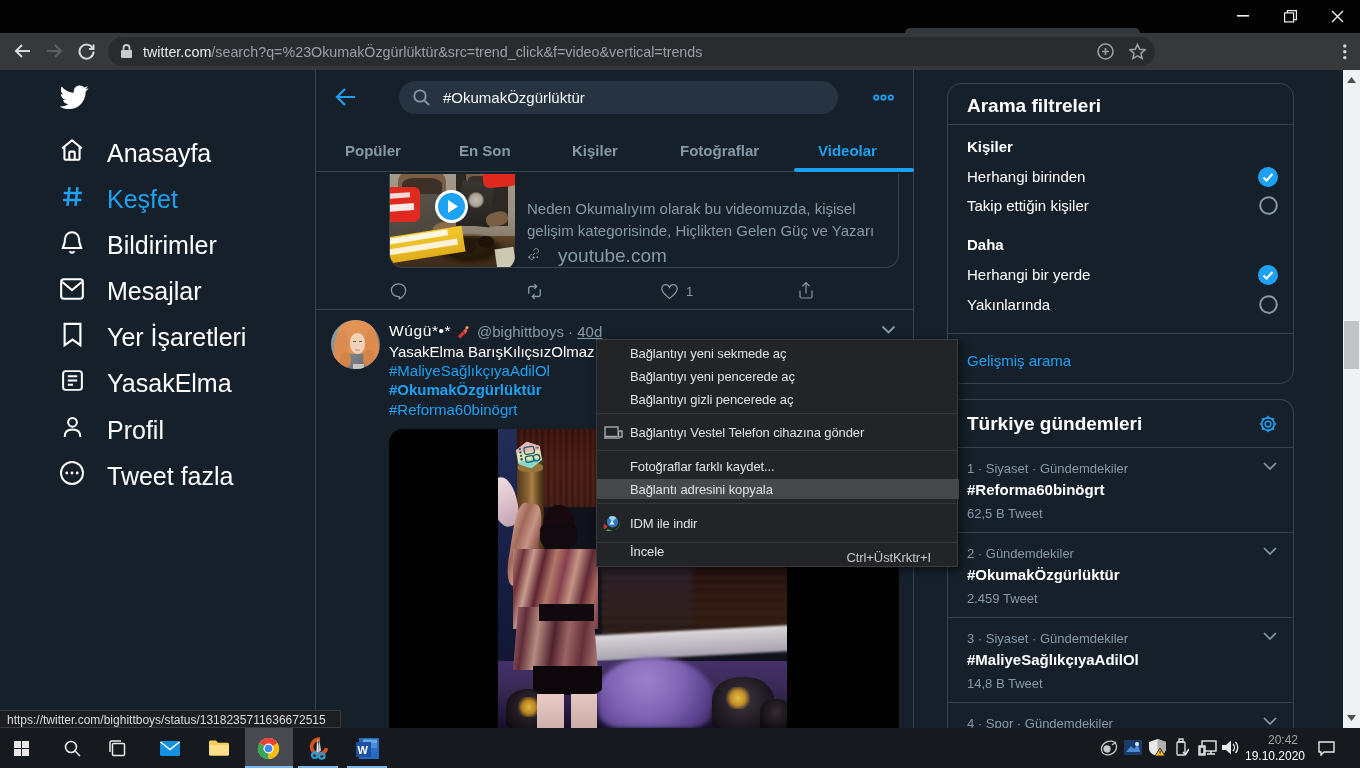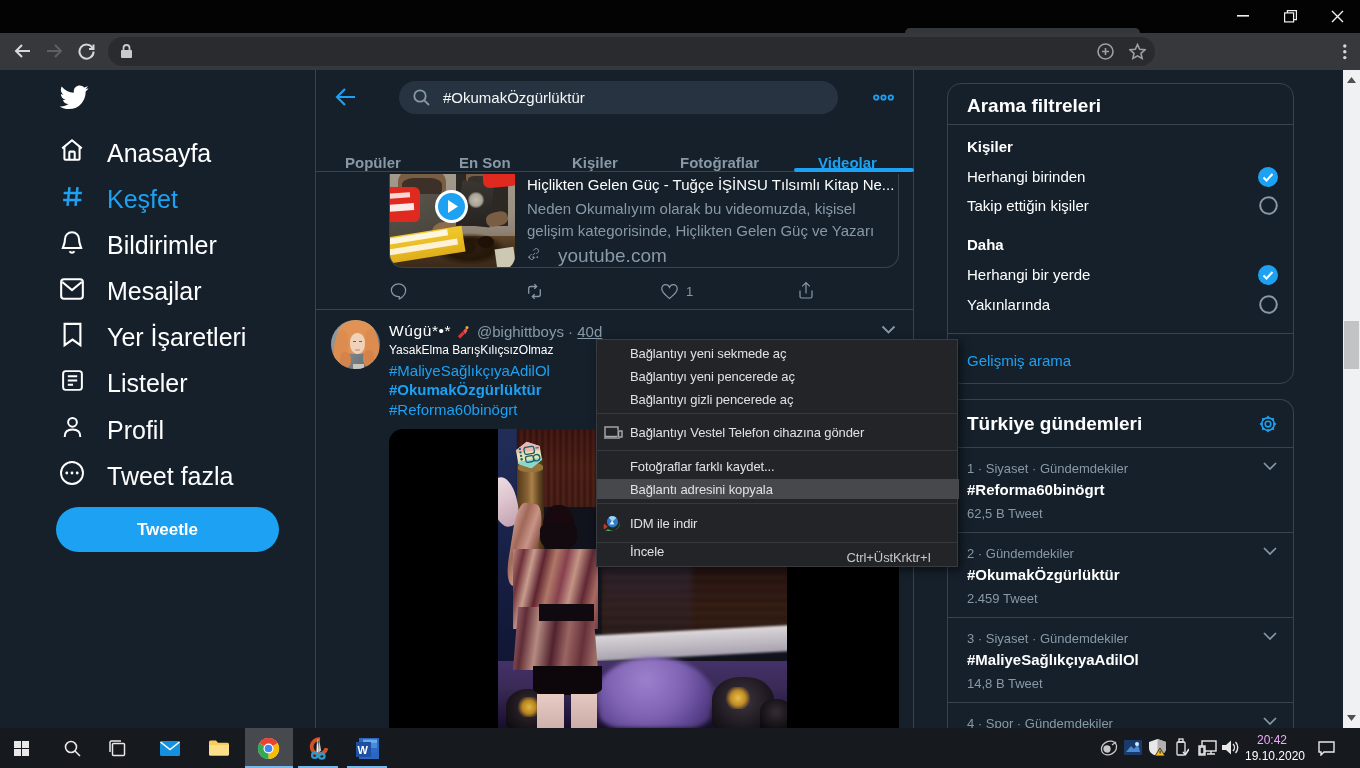--- a/index.html
+++ b/index.html
@@ -19,21 +19,21 @@
 
   
   #page { top:70px; left:0; width:1343px; height:658px; background:#15202B; overflow:hidden; }
   .vborder { top:0; width:1px; height:658px; background:#38444d; }
   .navitem { font-size:25px; font-weight:normal; color:#fff; }
   #tweetle { left:56px; top:437px; width:223px; height:45px; background:#1DA1F2; border-radius:23px;
     color:#fff; font-size:17px; font-weight:bold; text-align:center; line-height:45px; }
 
   
   #searchpill { left:399px; top:11px; width:439px; height:33px; background:#273340; border-radius:17px; }
-  .tab { top:72px; font-size:15px; font-weight:bold; color:#8899A6;margin-top:12px; }
+  .tab { top:72px; font-size:15px; font-weight:bold; color:#8899A6; }
   .hdrborder { left:316px; top:101px; width:598px; height:1px; background:#38444d; }
   #tabline { left:794px; top:98px; width:120px; height:4px; background:#1DA1F2; border-radius:2px; }
 
   
   #card1 { left:389px; top:104px; width:510px; height:94px; border:1px solid #38444d;
     border-top:none; border-radius:0 0 14px 14px; overflow:hidden; }
   .gtxt { color:#8899A6; }
   
   #cmenu { left:596px; top:269px; width:362px; height:228px; background:#232428;
     border:1px solid #3a3b3f; box-shadow:3px 3px 8px rgba(0,0,0,.55); }
@@ -50,20 +50,21 @@
   #tooltip { top:710px; left:0; width:341px; height:18px; background:#1d1e20; border:1px solid #3a3b3d; border-left:none; }
   #taskbar { top:728px; left:0; width:1360px; height:40px; background:#16191e; }
 </style>
 </head>
 <body>
 <div id="screen">
   <div class="abs" id="titlebar"></div>
   <div class="abs" id="activetab"></div>
   <div class="abs" id="toolbar"></div>
   <div class="abs" id="urlpill"></div>
+  <div class="abs urltext"><b>twitter.com</b>/search?q=%23OkumakÖzgürlüktür&amp;src=trend_click&amp;f=video&amp;vertical=trends</div>
 
   <svg class="abs" style="left:1237px;top:15px" width="12" height="2">
       <rect width="12" height="1.6" fill="#f0f0f0"></rect>
     </svg>
   <svg class="abs" style="left:1284px;top:10px" width="13" height="13" fill="none" stroke="#f0f0f0" stroke-width="1.2">
     <path d="M3.4 2.9 V0.6 H12.4 V9.6 H10"></path>
       <rect x="0.6" y="2.9" width="9" height="9"></rect>
     </svg>
   <svg class="abs" style="left:1331px;top:10px" width="13" height="13" stroke="#f0f0f0" stroke-width="1.4">
       <path d="M1 1 L12 12 M12 1 L1 12"></path>
@@ -128,36 +129,35 @@
 
     <svg class="abs" style="left:61px;top:251px" width="23" height="27" viewBox="0 0 20 24" fill="none" stroke="#fff" stroke-width="1.9">
       <path d="M3 2.5 H17 V21.5 L10 16.5 L3 21.5 Z"></path>
       </svg>
     <div class="abs navitem" style="left:107px;top:253px">Yer İşaretleri</div>
 
     <svg class="abs" style="left:60px;top:298px" width="25" height="25" viewBox="0 0 24 24" fill="none" stroke="#fff" stroke-width="1.9">
       <rect x="3" y="3" width="18" height="18" rx="2.5"></rect>
         <path d="M7.5 8 H16.5 M7.5 12 H16.5 M7.5 16 H12.5"></path>
       </svg>
-    <div class="abs navitem" style="left:107px;top:299px">Listeler</div>
+    <div class="abs navitem" style="left:107px;top:299px">YasakElma</div>
 
     <svg class="abs" style="left:60px;top:344px" width="25" height="26" viewBox="0 0 24 24" fill="none" stroke="#fff" stroke-width="1.9">
       <circle cx="12" cy="7.5" r="4.2"></circle>
         <path d="M4.5 21.5 C4.5 16.5 8 14.5 12 14.5 C16 14.5 19.5 16.5 19.5 21.5"></path>
       </svg>
     <div class="abs navitem" style="left:107px;top:346px">Profil</div>
 
     <svg class="abs" style="left:59px;top:390px" width="26" height="26" viewBox="0 0 26 26" fill="none" stroke="#fff" stroke-width="1.9">
       <circle cx="13" cy="13" r="11"></circle>
         <circle cx="7.8" cy="13" r="1.4" fill="#fff" stroke="none"></circle>
         <circle cx="13" cy="13" r="1.4" fill="#fff" stroke="none"></circle>
         <circle cx="18.2" cy="13" r="1.4" fill="#fff" stroke="none"></circle>
       </svg>
     <div class="abs navitem" style="left:107px;top:392px">Tweet fazla</div>
-    <div class="abs" id="tweetle">Tweetle</div>
 
     <svg class="abs" style="left:335px;top:17px" width="21" height="20" fill="none" stroke="#1DA1F2" stroke-width="2.2">
       <path d="M20 10 H2 M10 2 L2 10 L10 18"></path>
       </svg>
     <div class="abs" id="searchpill"></div>
     <svg class="abs" style="left:413px;top:19px" width="17" height="17" fill="none" stroke="#8899A6" stroke-width="1.8">
       <circle cx="7" cy="7" r="5.7"></circle>
         <path d="M11.3 11.3 L16 16"></path>
       </svg>
     <div class="abs" style="left:443px;top:19px;font-size:15px;color:#f5f8fa">#OkumakÖzgürlüktür</div>
@@ -206,21 +206,20 @@
         <div class="abs" style="left:-8px;top:58px;width:82px;height:26px;background:linear-gradient(180deg,#f2ca2c,#e0ae1c);transform:rotate(-9deg)"></div>
         <div class="abs" style="left:-2px;top:60px;width:60px;height:6px;background:#fdf6e0;transform:rotate(-9deg)"></div>
         <div class="abs" style="left:-2px;top:70px;width:70px;height:6px;background:#fdf2d8;transform:rotate(-9deg)"></div>
 
         <div class="abs" style="left:45px;top:16px;width:33px;height:33px;background:#fff;border-radius:50%"></div>
         <div class="abs" style="left:48px;top:19px;width:27px;height:27px;background:#1DA1F2;border-radius:50%"></div>
         <svg class="abs" style="left:58px;top:26px" width="10" height="13">
             <path d="M0 0 L10 6.5 L0 13 Z" fill="#fff"></path>
           </svg>
       </div>
-      <div class="abs" style="left:137px;top:2px;width:360px;font-size:15px;color:#fff;white-space:nowrap">Hiçlikten Gelen Güç - Tuğçe İŞİNSU Tılsımlı Kitap Ne...</div>
       <div class="abs gtxt" style="left:137px;top:24px;width:362px;font-size:15px;line-height:22px">Neden Okumalıyım olarak bu videomuzda, kişisel gelişim kategorisinde, Hiçlikten Gelen Güç ve Yazarı ...</div>
       <svg class="abs" style="left:137px;top:73px" width="14" height="14" fill="none" stroke="#8899A6" stroke-width="1.6" viewBox="0 0 24 24">
         <path d="M10 14 L14 10 M8 12 l-3 3 a4 4 0 0 0 5.6 5.6 l3-3 M16 12 l3-3 a4 4 0 0 0 -5.6-5.6 l-3 3"></path>
         </svg>
       <div class="abs gtxt" style="left:168px;top:71px;font-size:19px">youtube.com</div>
     </div>
 
     <svg class="abs" style="left:389px;top:212px" width="19" height="18" fill="none" stroke="#8899A6" stroke-width="1.6" viewBox="0 0 24 24">
       <path d="M12 2.5 C6.7 2.5 2.5 6.3 2.5 11 C2.5 15.7 6.7 19.5 12 19.5 H13 L13 22.5 C16 21 21.5 17.5 21.5 11 C21.5 6.3 17.3 2.5 12 2.5 Z"></path>
       </svg>
@@ -253,21 +252,21 @@
     <div class="abs" style="left:389px;top:252px;font-size:15.5px;font-weight:normal;color:#fff;letter-spacing:.6px">Wúgü*•*</div>
     <svg class="abs" style="left:455px;top:254px" width="15" height="15" viewBox="0 0 16 16">
       <path d="M3 13 L8 8 L10.5 10.5 L5.5 15.5 Z" fill="#d33"></path>
         <path d="M8.5 7.5 L11.5 4.5 L13.5 6.5 L11 11 Z" fill="#e55"></path>
         <circle cx="12.8" cy="3.8" r="1.6" fill="#f4a83d"></circle>
       </svg>
     <div class="abs gtxt" style="left:477px;top:253px;font-size:15px">@bighittboys · <span style="text-decoration:underline">40d</span></div>
     <svg class="abs" style="left:881px;top:255px" width="15" height="9" fill="none" stroke="#8899A6" stroke-width="1.8">
       <path d="M1.5 1.5 L7.5 7.5 L13.5 1.5"></path>
       </svg>
-    <div class="abs" style="left:389px;top:273px;font-size:12px;color:#fff">YasakElma BarışKılıçsızOlmaz</div>
+    <div class="abs" style="left:389px;top:273px;font-size:15px;color:#fff">YasakElma BarışKılıçsızOlmaz</div>
     <div class="abs" style="left:389px;top:292px;font-size:15px;color:#1DA1F2">#MaliyeSağlıkçıyaAdilOl</div>
     <div class="abs" style="left:389px;top:311px;font-size:15px;font-weight:bold;color:#1DA1F2">#OkumakÖzgürlüktür</div>
     <div class="abs" style="left:389px;top:331px;font-size:15px;color:#1DA1F2">#Reforma60binögrt</div>
 
     <div class="abs" id="video" style="left:389px;top:359px;width:510px;height:299px;background:#000;border-radius:14px 14px 0 0;overflow:hidden">
       <div class="abs" style="left:109px;top:0;width:289px;height:299px;background:#10121c;overflow:hidden">
 
         <div class="abs" style="left:0;top:0;width:19px;height:240px;background:linear-gradient(180deg,#222e58 0%,#1c2650 30%,#161e42 60%,#101632 100%)"></div>
 
         <div class="abs" style="left:19px;top:0;width:85px;height:78px;background:linear-gradient(180deg,#3c1210 0%,#4a1c16 50%,#431a14 100%)"></div>
@@ -418,20 +417,23 @@
 
   <div class="abs" style="left:1343px;top:70px;width:17px;height:658px;background:#f0f1f2">
     <svg class="abs" style="left:4px;top:7px" width="9" height="6">
         <path d="M4.5 0 L9 6 H0 Z" fill="#505050"></path>
       </svg>
     <div class="abs" style="left:1px;top:251px;width:15px;height:48px;background:#c1c3c5"></div>
     <svg class="abs" style="left:4px;top:645px" width="9" height="6">
         <path d="M4.5 6 L9 0 H0 Z" fill="#505050"></path>
       </svg>
   </div>
+  <div class="abs" id="tooltip">
+      <div style="position:absolute;left:7px;top:2px;font-size:12px;color:#dadce0;white-space:nowrap">https://twitter.com/bighittboys/status/1318235711636672515</div>
+    </div>
   <div class="abs" id="taskbar">
 
     <svg class="abs" style="left:14px;top:13px" width="15" height="15" fill="#e8e8e8">
       <rect x="0" y="0" width="7" height="7"></rect>
         <rect x="8" y="0" width="7" height="7"></rect>
         <rect x="0" y="8" width="7" height="7"></rect>
         <rect x="8" y="8" width="7" height="7"></rect>
       </svg>
 
     <svg class="abs" style="left:64px;top:12px" width="17" height="17" fill="none" stroke="#e8e8e8" stroke-width="1.6">
@@ -506,19 +508,19 @@
     <svg class="abs" style="left:1198px;top:12px" width="19" height="16" fill="none" stroke="#e8e8e8" stroke-width="1.4">
       <rect x="4" y="1" width="14" height="10"></rect>
         <path d="M9 14 H17 M13 11 V14"></path>
         <rect x="1" y="6" width="6" height="9" fill="#16191e"></rect>
         <rect x="2" y="7" width="4" height="7"></rect>
       </svg>
     <svg class="abs" style="left:1222px;top:11px" width="17" height="17" fill="#e8e8e8">
       <path d="M0 6 H4 L9 1.5 V15.5 L4 11 H0 Z"></path>
         <path d="M11 5 a5 5 0 0 1 0 7 M13.5 3 a8 8 0 0 1 0 11" fill="none" stroke="#e8e8e8" stroke-width="1.4"></path>
       </svg>
-    <div class="abs" style="left:1257px;top:5px;width:52px;font-size:12px;color:#f0abfc">20:42</div>
+    <div class="abs" style="left:1257px;top:5px;width:52px;text-align:center;font-size:12px;color:#a3a3a3">20:42</div>
     <div class="abs" style="left:1243px;top:21px;width:64px;text-align:center;font-size:12px;color:#fff">19.10.2020</div>
     <svg class="abs" style="left:1318px;top:12px" width="17" height="16" fill="none" stroke="#e8e8e8" stroke-width="1.4">
       <path d="M1 2 H16 V12 H6 L3 15 V12 H1 Z"></path>
       </svg>
   </div>
 </div>
 
 </body></html>

